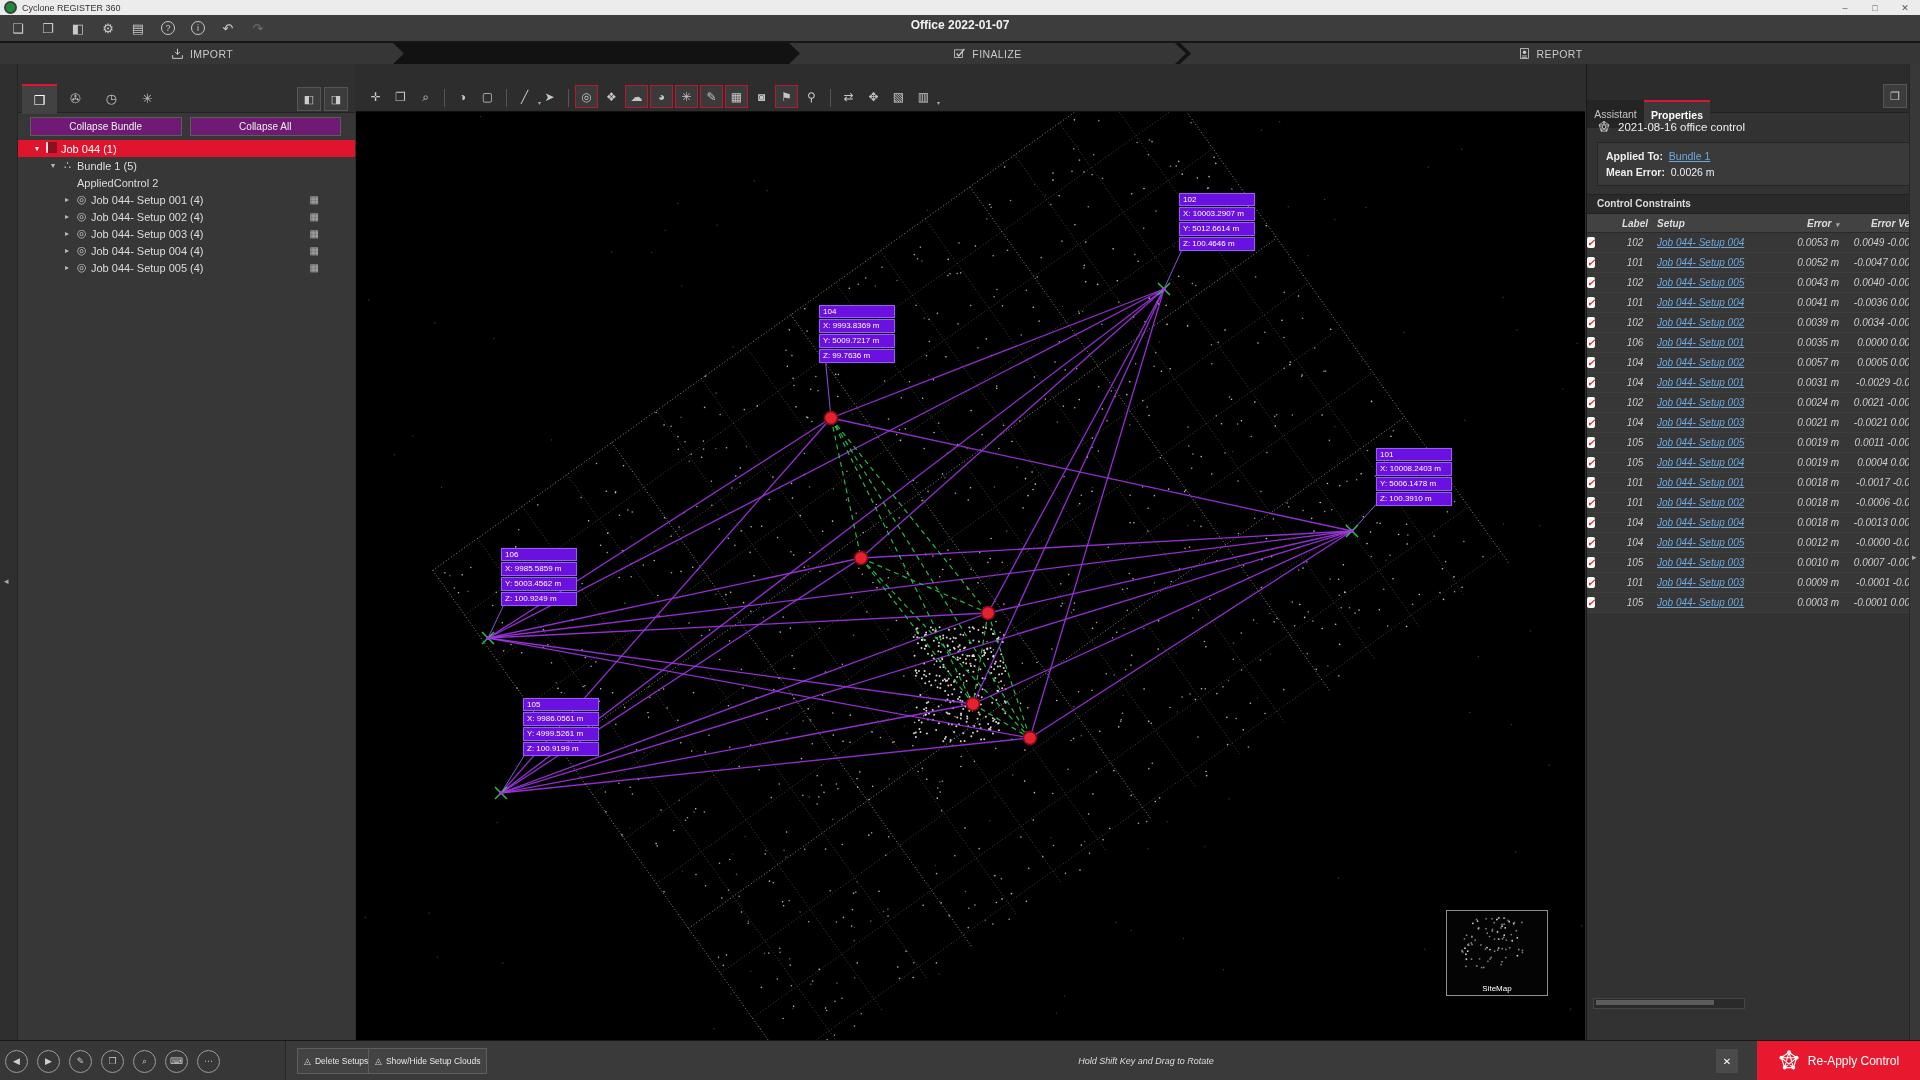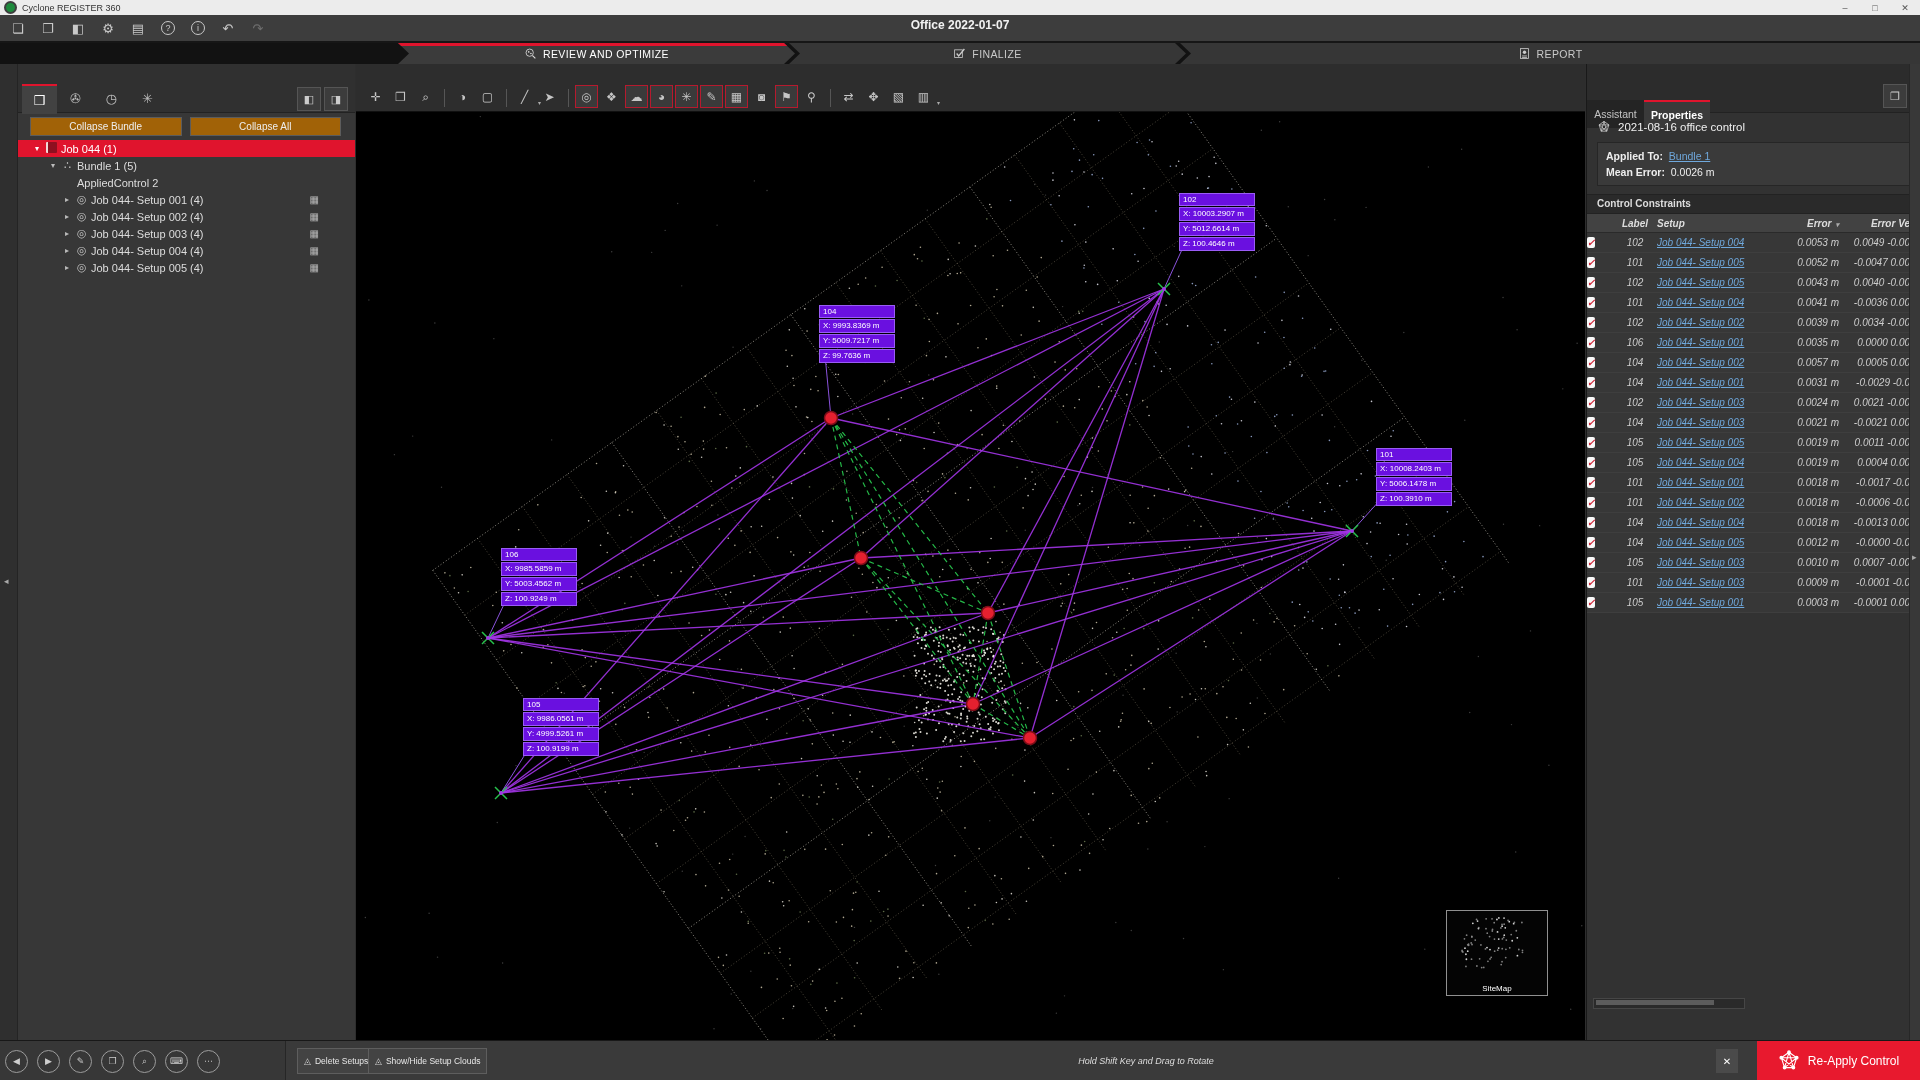--- a/index.html
+++ b/index.html
@@ -39,21 +39,21 @@
   
   .sidebar{left:18px;top:0;width:337px;height:976px;background:#373737;}
   .side-head{position:absolute;left:0;top:0;width:337px;height:48px;background:#303030;border-bottom:1px solid #222;}
   .stab{position:absolute;top:20px;width:35px;height:28px;display:flex;align-items:center;justify-content:center;
         color:#bdbdbd;font-size:13px;background:transparent;}
   .stab.active{background:#424242;border-top:2px solid #e0142d;color:#fff;}
   .sp-btn{position:absolute;top:23px;width:22px;height:22px;background:#3c3c3c;border:1px solid #555;
           display:flex;align-items:center;justify-content:center;color:#ccc;font-size:11px;}
   .collapse-row{position:absolute;left:0;top:49px;width:337px;height:24px;display:flex;gap:8px;
                 padding:4px 14px 0 12px;box-sizing:border-box;}
-  .cbtn{flex:1;height:17px;background:#a16207;border:1px solid #5c5c5c;color:#eee;font-size:10px;
+  .cbtn{flex:1;height:17px;background:#701a75;border:1px solid #5c5c5c;color:#eee;font-size:10px;
         display:flex;align-items:center;justify-content:center;}
   .tree{position:absolute;left:0;top:76px;width:337px;}
   .trow{height:17px;display:flex;align-items:center;font-size:11px;color:#ddd;white-space:nowrap;}
   .trow.sel{background:#e0142d;color:#fff;}
   .texp{width:14px;color:#bbb;font-size:8px;text-align:center;flex:none;}
   .trow.sel .texp{color:#fff;}
   .ticon{width:15px;text-align:center;font-size:11px;color:#c9c9c9;flex:none;margin-right:2px;}
   .book{display:inline-block;width:9px;height:11px;background:#8e1020;border-left:2px solid #f0d9d9;border-radius:1px;}
   .tbadge{margin-left:auto;margin-right:36px;color:#b7b7b7;font-size:10px;}
   
@@ -147,29 +147,25 @@
         <span class="mbtn circled">
           <i>i</i>
         </span>
         <span class="mbtn">↶</span>
         <span class="mbtn dim">↷</span>
       </div>
     <span class="doctitle">Office 2022-01-07</span>
   </div>
 
   <div class="abs workflow">
-    <div class="wstep chevLR" style="left:398px;width:397px;background:#3b3b3b;color:#fff;">
-      <span class="redline"></span>
+    <div class="wstep chevR" style="left:0;width:404px;">
       <svg viewBox="0 0 16 16">
-          <circle cx="7" cy="7" r="4.5" stroke="#ddd" fill="none"></circle>
-          <circle cx="5.8" cy="6" r="1" fill="#ddd"></circle>
-          <circle cx="8.5" cy="8" r="1" fill="#ddd"></circle>
-          <path d="M10.5 10.5L14 14" stroke="#ddd" stroke-width="1.4"></path>
+          <path d="M8 2v7M5 6l3 3 3-3M2 10v4h12v-4" stroke="#ccc" stroke-width="1.2" fill="none"></path>
         </svg>
-      <span>REVIEW AND OPTIMIZE</span>
+      <span>IMPORT</span>
     </div>
     <div class="wstep chevL" style="left:1180px;width:740px;">
       <svg viewBox="0 0 16 16">
           <rect x="3" y="2" width="10" height="12" stroke="#ccc" fill="none"></rect>
           <circle cx="8" cy="6.5" r="2.1" fill="#ccc"></circle>
           <path d="M5 11h6M5 13h6" stroke="#ccc"></path>
         </svg>
       <span>REPORT</span>
     </div>
     <div class="wstep chevLR" style="left:789px;width:397px;">

